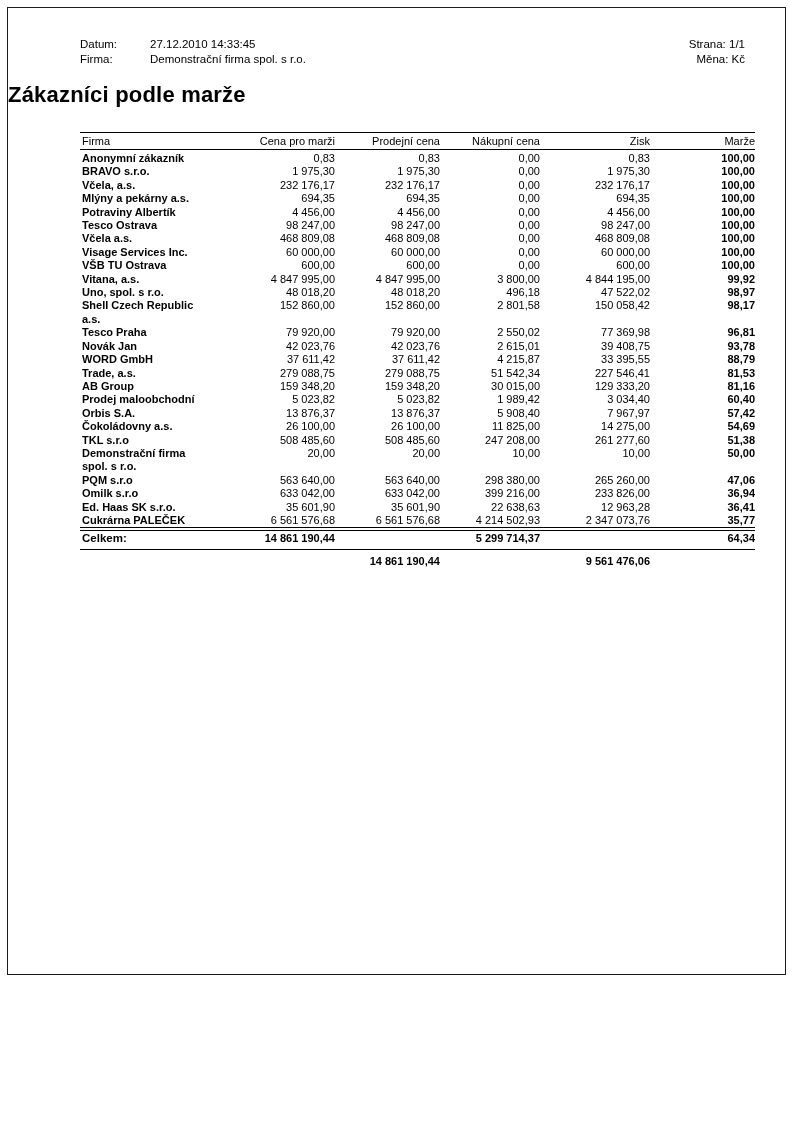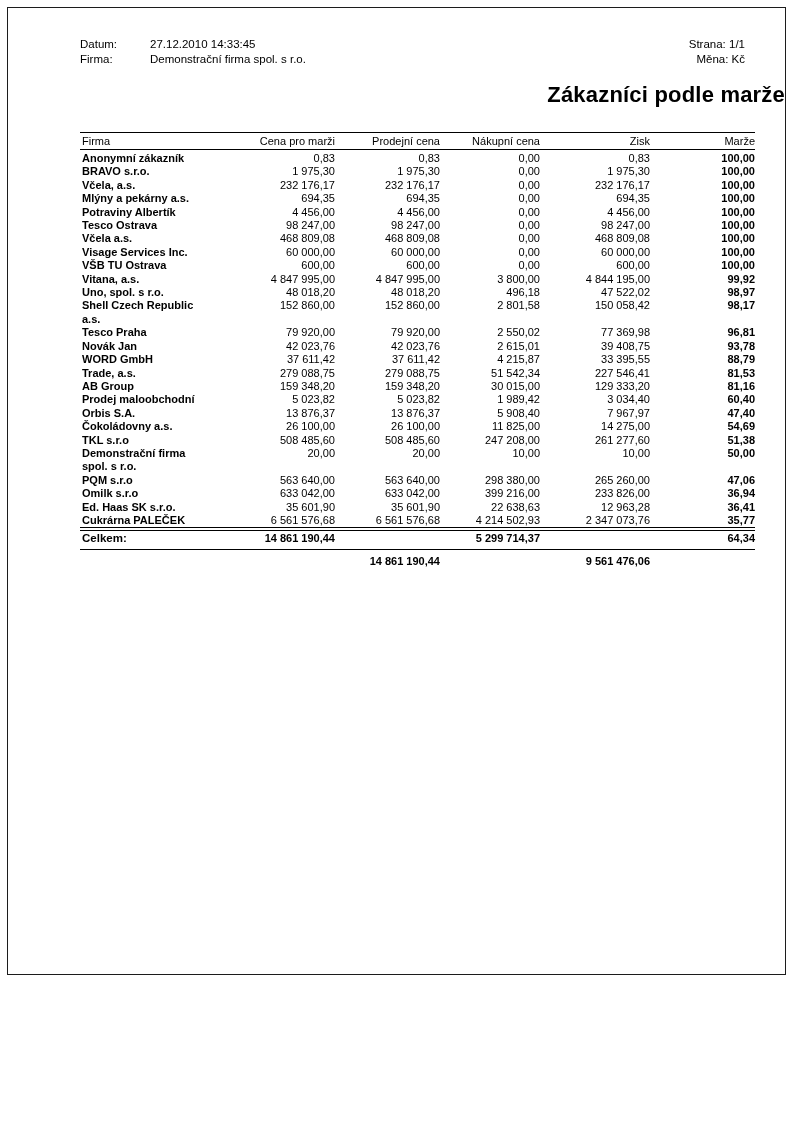--- a/index.html
+++ b/index.html
@@ -17,21 +17,21 @@
   }
   .report-header {
     display: flex; justify-content: space-between;
     margin: 29px 40px 0 72px;
     font-size: 11.5px; line-height: 15px;
   }
   .meta-row { display: flex; }
   .meta-label { width: 70px; }
   .header-right { text-align: right; }
   .report-title {
-    text-align: right;
+    text-align: left;
     font-size: 22px; font-weight: bold;
     margin: 15px 0 0 0; padding: 0;
     letter-spacing: 0.2px;
   }
   table.report {
     margin: 24px 0 0 72px;
     width: 675px;
     border-collapse: collapse; table-layout: fixed;
     font-size: 11px;
   }
@@ -244,21 +244,21 @@
           <td class="num">1 989,42</td>
           <td class="num">3 034,40</td>
           <td class="num marze">60,40</td>
         </tr>
         <tr>
           <td class="firma">Orbis S.A.</td>
           <td class="num">13 876,37</td>
           <td class="num">13 876,37</td>
           <td class="num">5 908,40</td>
           <td class="num">7 967,97</td>
-          <td class="num marze">47,40</td>
+          <td class="num marze">57,42</td>
         </tr>
         <tr>
           <td class="firma">Čokoládovny a.s.</td>
           <td class="num">26 100,00</td>
           <td class="num">26 100,00</td>
           <td class="num">11 825,00</td>
           <td class="num">14 275,00</td>
           <td class="num marze">54,69</td>
         </tr>
         <tr>

